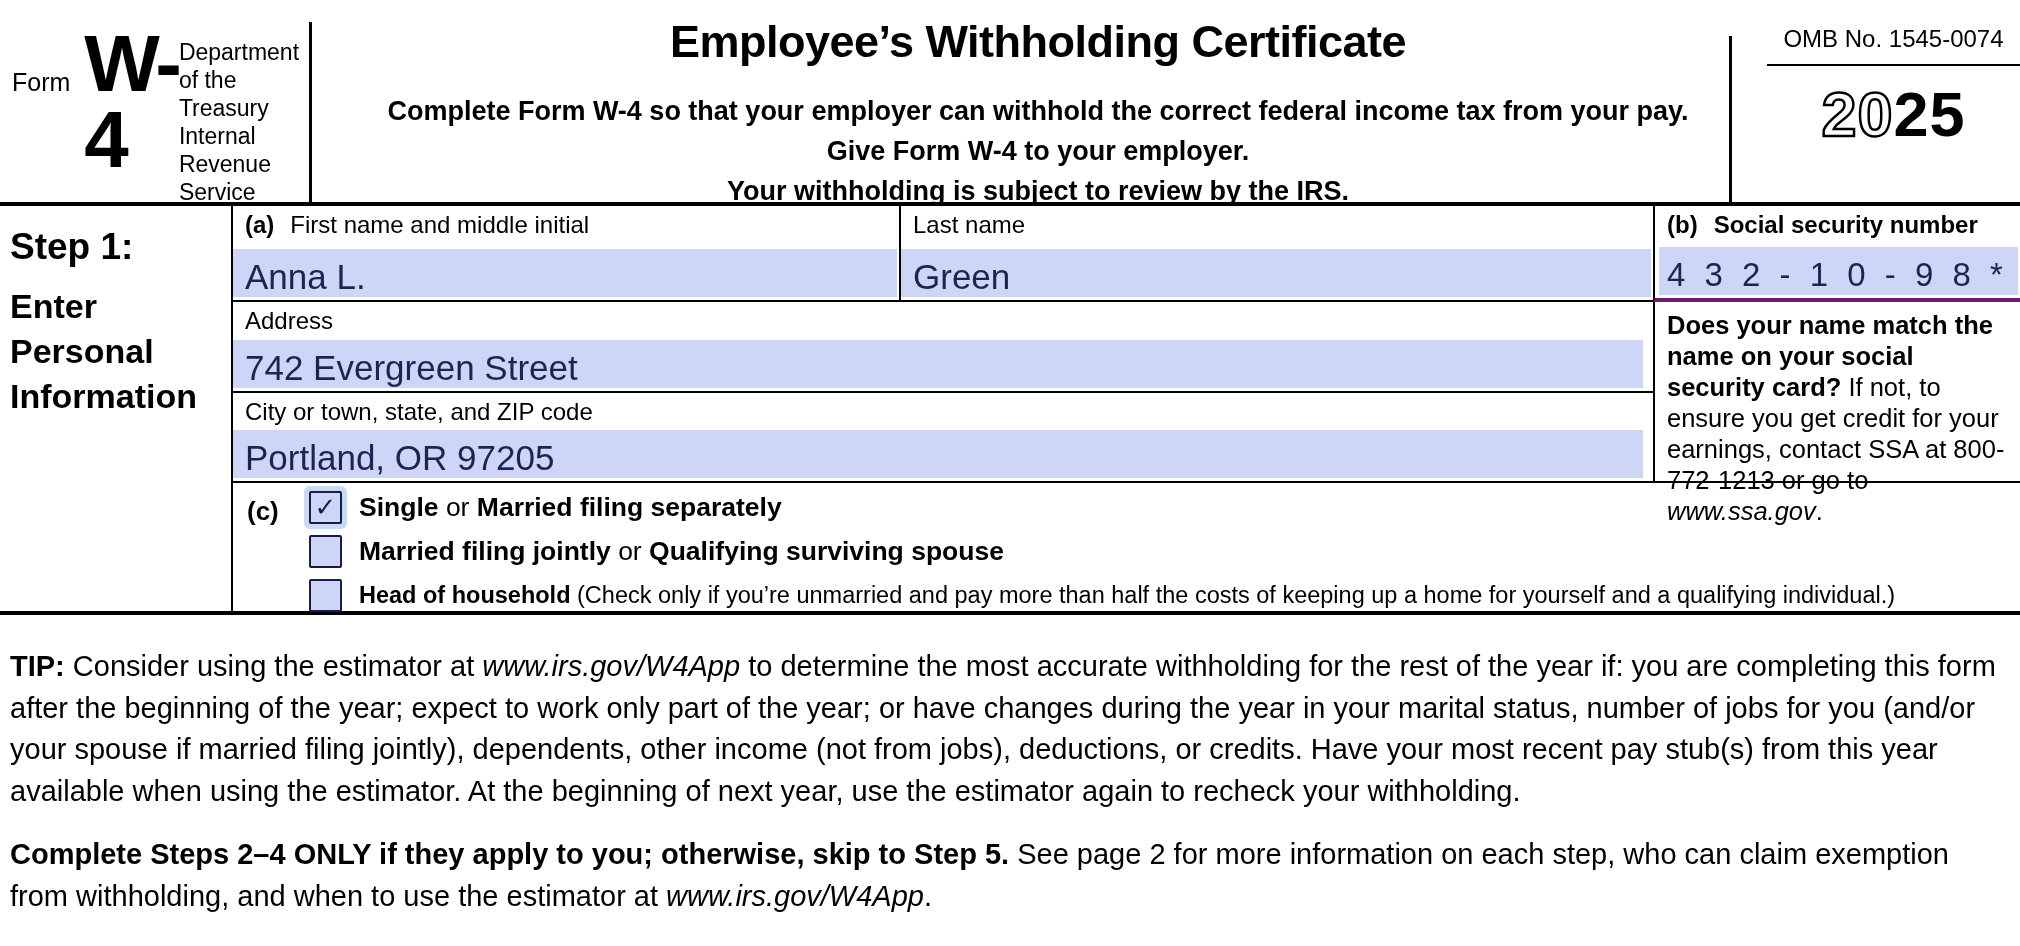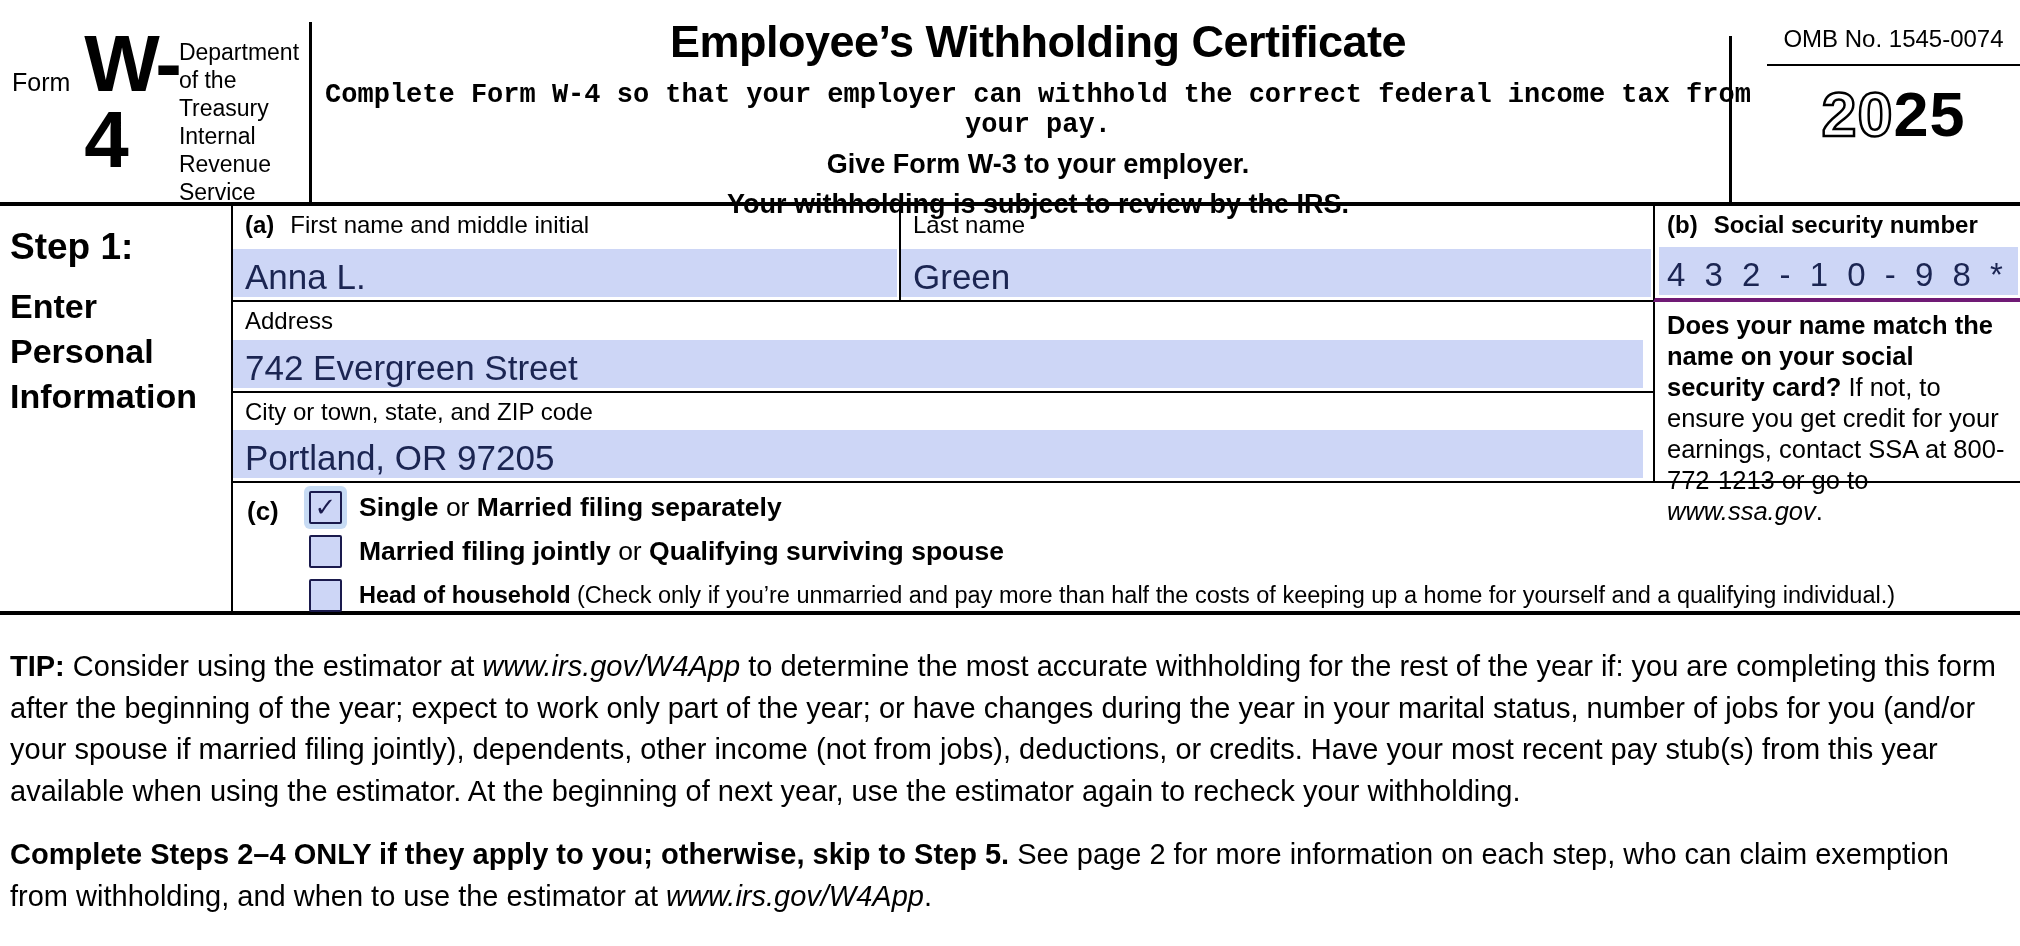--- a/index.html
+++ b/index.html
@@ -26,21 +26,21 @@
   .vline1{position:absolute;left:309px;top:22px;bottom:0;width:2.5px;background:#000;}
   .vline2{position:absolute;left:1729px;top:36px;bottom:0;width:2.5px;background:#000;}
   .h-left{width:309px;padding:26px 0 0 12px;display:flex;}
   .form-line{display:flex;align-items:baseline;}
   .form-word{font-size:25px;}
   .form-num{font-size:80px;font-weight:bold;letter-spacing:-3px;margin-left:14px;line-height:0.95;}
   .agency{font-size:23px;line-height:28px;margin-top:12px;}
   .h-center{flex:1;text-align:center;padding-top:16px;}
   .h-title{font-size:45px;font-weight:bold;letter-spacing:-0.5px;}
   .h-sub{font-size:27px;font-weight:bold;margin-top:9px;}
-  .h-sub.first{margin-top:12px;font-family:Liberation Mono, monospace;}
+  .h-sub.first{margin-top:28px;}
   .h-right{width:253px;padding-top:25px;text-align:center;}
   .omb{font-size:24px;padding-bottom:11px;border-bottom:2.5px solid #000;}
   .year{margin-top:12px;font-size:63px;letter-spacing:1px;}
   .yr-outline{color:#fff;-webkit-text-stroke:2.5px #000;font-weight:bold;}
   .yr-solid{font-weight:800;}
 
   
   .step1{
     display:grid;
     grid-template-columns:233px 666px 754px 367px;
@@ -105,21 +105,21 @@
         <span class="form-num">W-4</span>
       </div>
       <div class="agency">
         <div>Department of the Treasury</div>
         <div>Internal Revenue Service</div>
       </div>
     </div>
     <div class="h-center">
       <div class="h-title">Employee’s Withholding Certificate</div>
       <div class="h-sub first">Complete Form W-4 so that your employer can withhold the correct federal income tax from your pay.</div>
-      <div class="h-sub">Give Form W-3 to your employer.</div>
+      <div class="h-sub">Give Form W-4 to your employer.</div>
       <div class="h-sub">Your withholding is subject to review by the IRS.</div>
     </div>
     <div class="h-right">
       <div class="omb">OMB No. 1545-0074</div>
       <div class="year">
         <span class="yr-outline">20</span><span class="yr-solid">25</span>
       </div>
     </div>
   </header>
 

